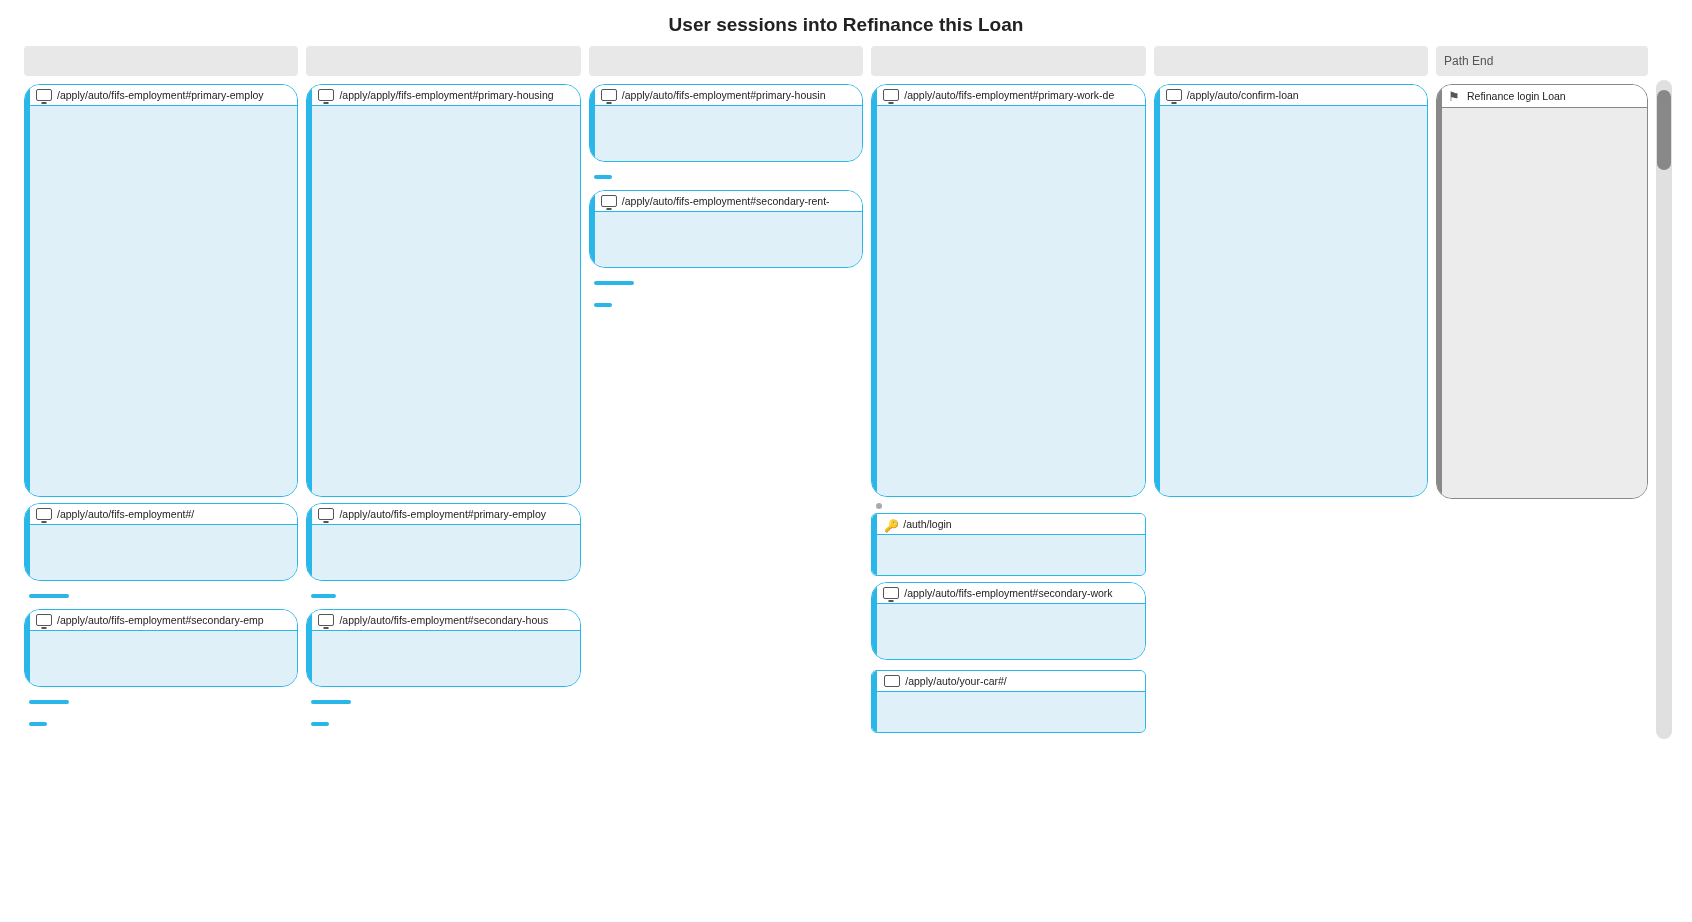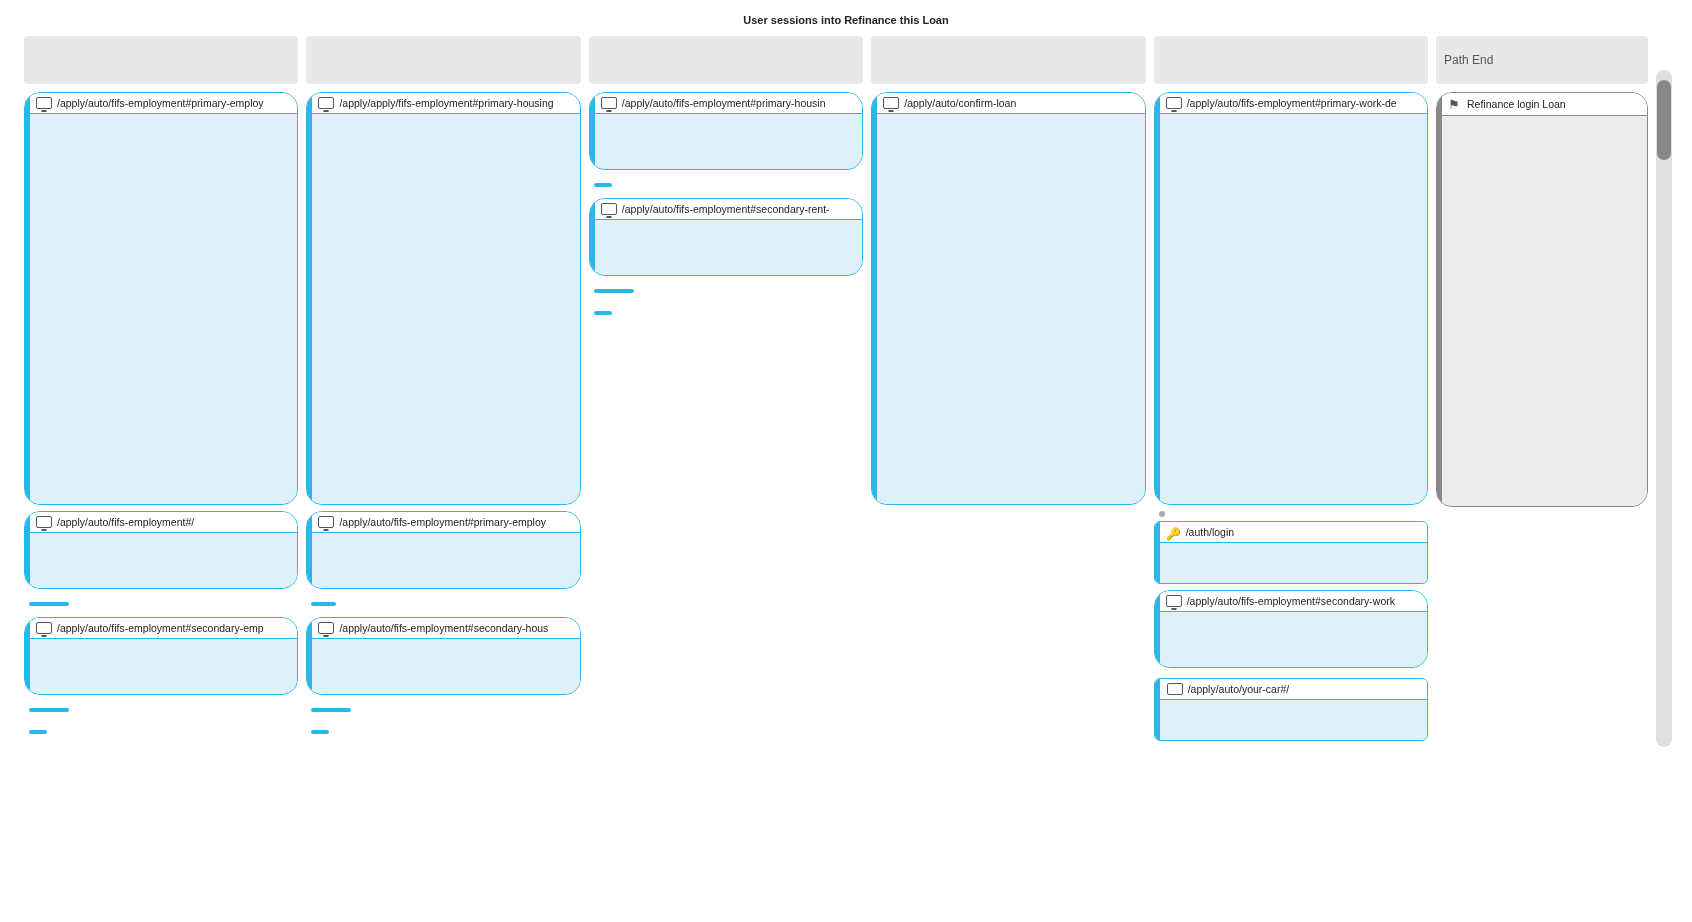--- a/index.html
+++ b/index.html
@@ -3,42 +3,42 @@
   <meta charset="utf-8">
   <style>
     * { box-sizing: border-box; margin: 0; padding: 0; }
     body {
       font-family: -apple-system, BlinkMacSystemFont, 'Segoe UI', sans-serif;
       background: #fff;
       overflow-x: auto;
     }
     .page-title {
       text-align: center;
-      font-size: 11px;
+      font-size: 19px;
       font-weight: 600;
       padding: 14px 0 10px;
       color: #222;
     }
     .columns-wrapper {
       display: flex;
       flex-direction: row;
       padding: 0 20px;
       gap: 0;
       width: 1692px;
     }
     .column {
       flex: 1;
       min-width: 230px;
       padding: 0 4px;
       display: flex;
       flex-direction: column;
       gap: 0;
     }
     .column-header {
-      height: 48px;
+      height: 30px;
       background: #e8e8e8;
       border-radius: 4px;
       margin-bottom: 8px;
       display: flex;
       align-items: center;
       padding: 0 8px;
       font-size: 12px;
       color: #555;
       overflow: hidden;
       text-overflow: ellipsis;
@@ -331,33 +331,20 @@
       <div class="spacer-line w18"></div>
     </div>
   </div>
 
   <div class="column">
     <div class="column-header"></div>
     <div class="node-card">
       <div class="node-card-inner">
         <div class="node-card-header">
           <span class="screen-icon"></span>
-          <span>/apply/auto/confirm-loan</span>
-        </div>
-        <div class="node-card-body"></div>
-      </div>
-    </div>
-  </div>
-
-  <div class="column">
-    <div class="column-header"></div>
-    <div class="node-card">
-      <div class="node-card-inner">
-        <div class="node-card-header">
-          <span class="screen-icon"></span>
           <span>/apply/auto/fifs-employment#primary-work-de</span>
         </div>
         <div class="node-card-body"></div>
       </div>
     </div>
 
     <div style="height:6px;display:flex;align-items:center;padding-left:5px;margin-bottom:4px;">
       <div style="width:6px;height:6px;background:#aaa;border-radius:50%;"></div>
     </div>
 
@@ -380,20 +367,33 @@
 
     <div class="login-card" style="margin-top:4px;">
       <div class="login-card-header">
         <span class="screen-icon" style="display:inline-block;width:16px;height:12px;border:1.5px solid #555;border-radius:2px;background:#fff;flex-shrink:0;"></span>
         <span>/apply/auto/your-car#/</span>
       </div>
       <div class="login-card-body"></div>
     </div>
   </div>
 
+  <div class="column">
+    <div class="column-header"></div>
+    <div class="node-card">
+      <div class="node-card-inner">
+        <div class="node-card-header">
+          <span class="screen-icon"></span>
+          <span>/apply/auto/confirm-loan</span>
+        </div>
+        <div class="node-card-body"></div>
+      </div>
+    </div>
+  </div>
+
   <div class="column path-end-col col-last">
     <div class="column-header path-end">Path End</div>
 
     <div class="node-card" style="border-color:#888;background:#f5f5f5;">
       <div class="node-card-inner">
         <div class="node-card-header" style="border-bottom-color:#888;">
           <span style="display:inline-block;width:14px;height:14px;font-size:13px;color:#555;">⚑</span>
           <span>Refinance login Loan</span>
         </div>
         <div class="node-card-body" style="background:#ececec;height:390px;"></div>

